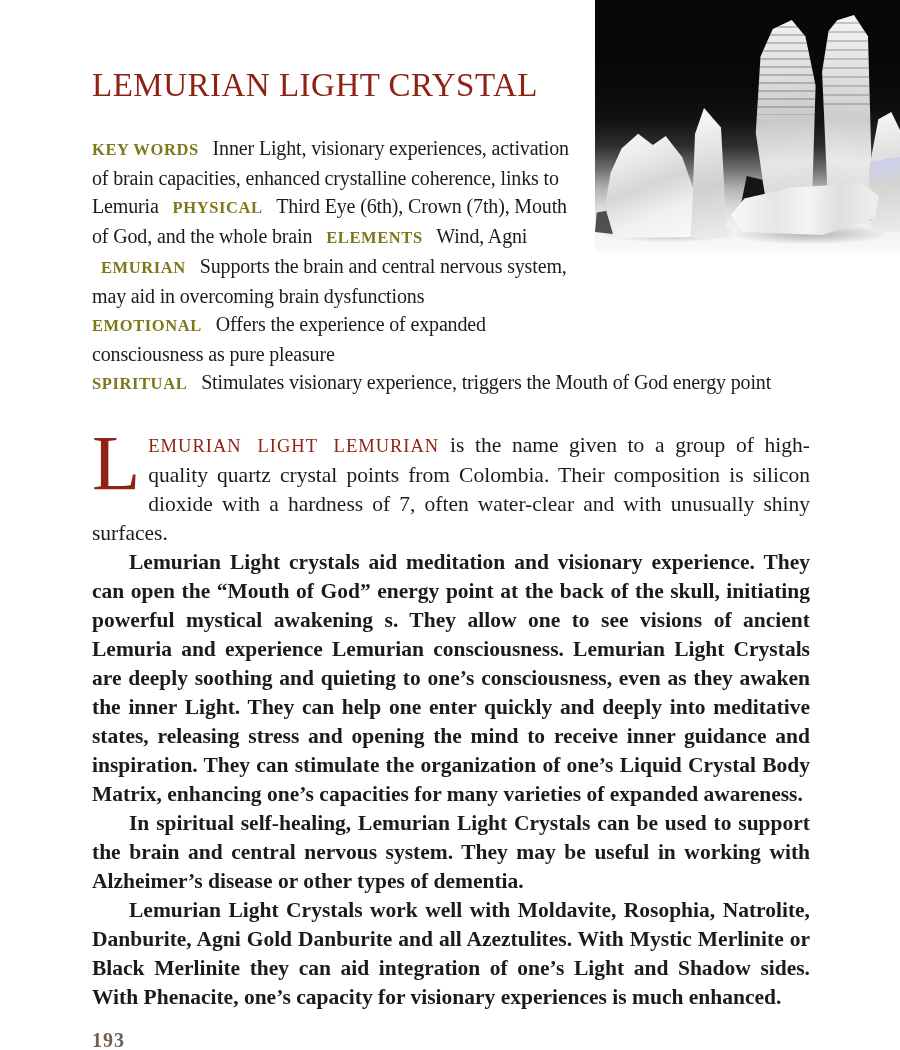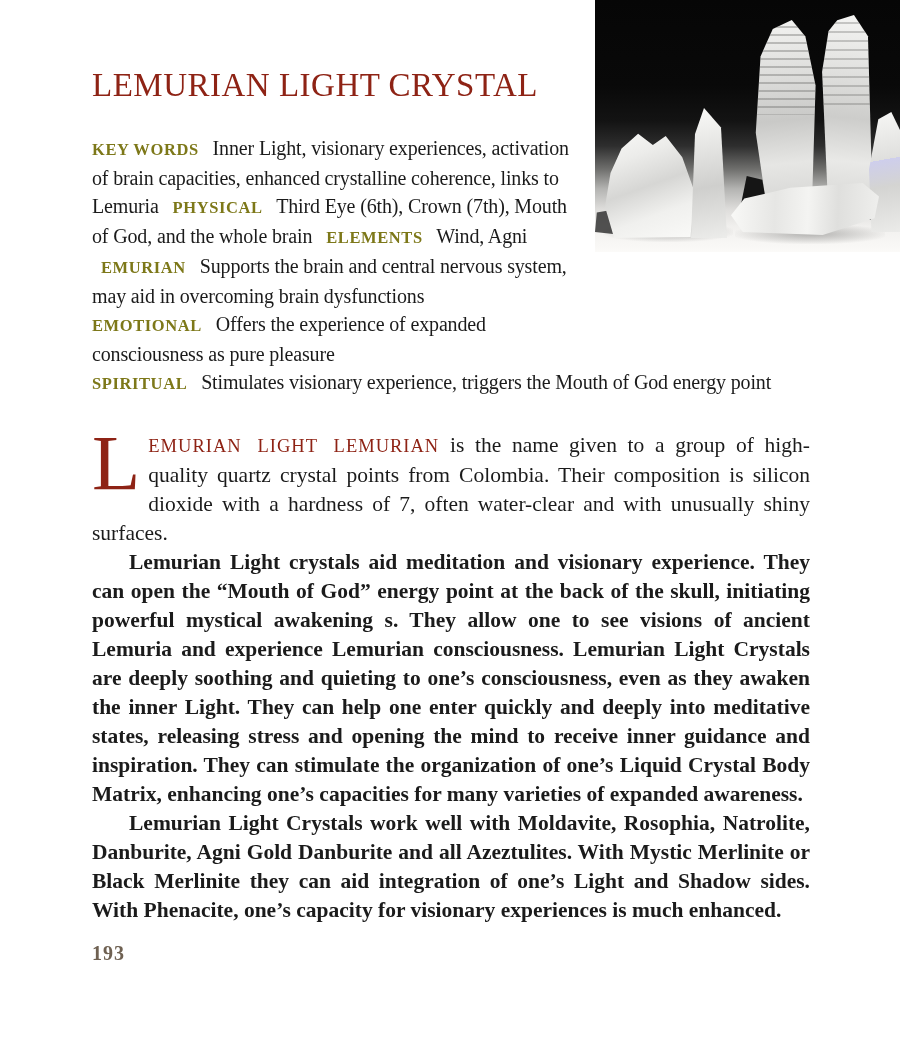--- a/index.html
+++ b/index.html
@@ -189,19 +189,20 @@
       <span class="attr-label line-start">EMOTIONAL</span>
       <span class="attr-text">Offers the experience of expanded consciousness as pure pleasure</span>
       <br>
       <span class="attr-label line-start">SPIRITUAL</span>
       <span class="attr-text">Stimulates visionary experience, triggers the Mouth of God energy point</span>
     </p>
 
     <div class="body">
       <p><span class="dropcap">L</span><span class="lead-caps">EMURIAN LIGHT LEMURIAN</span><span> is the name given to a group of high-quality quartz crystal points from Colombia. Their composition is silicon dioxide with a hardness of 7, often water-clear and with unusually shiny surfaces.</span></p>
       <p class="indent">Lemurian Light crystals aid meditation and visionary experience. They can open the “Mouth of God” energy point at the back of the skull, initiating powerful mystical awakening s. They allow one to see visions of ancient Lemuria and experience Lemurian consciousness. Lemurian Light Crystals are deeply soothing and quieting to one’s consciousness, even as they awaken the inner Light. They can help one enter quickly and deeply into meditative states, releasing stress and opening the mind to receive inner guidance and inspiration. They can stimulate the organization of one’s Liquid Crystal Body Matrix, enhancing one’s capacities for many varieties of expanded awareness.</p>
+      <p class="indent">In spiritual self-healing, Lemurian Light Crystals can be used to support the brain and central nervous system. They may be useful in working with Alzheimer’s disease or other types of dementia.</p>
       <p class="indent">Lemurian Light Crystals work well with Moldavite, Rosophia, Natrolite, Danburite, Agni Gold Danburite and all Azeztulites. With Mystic Merlinite or Black Merlinite they can aid integration of one’s Light and Shadow sides. With Phenacite, one’s capacity for visionary experiences is much enhanced.</p>
     </div>
 
     <div class="pagenum">193</div>
   </div>
 
 </div>
 
 </body></html>

